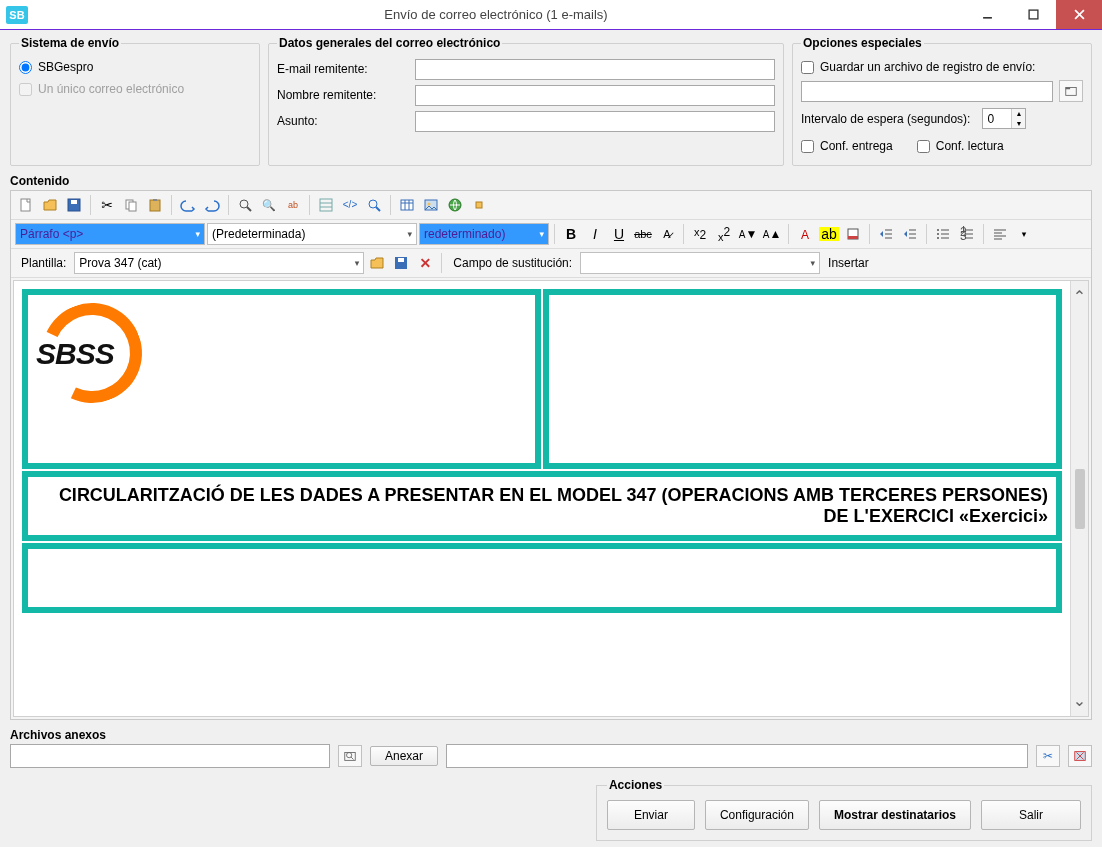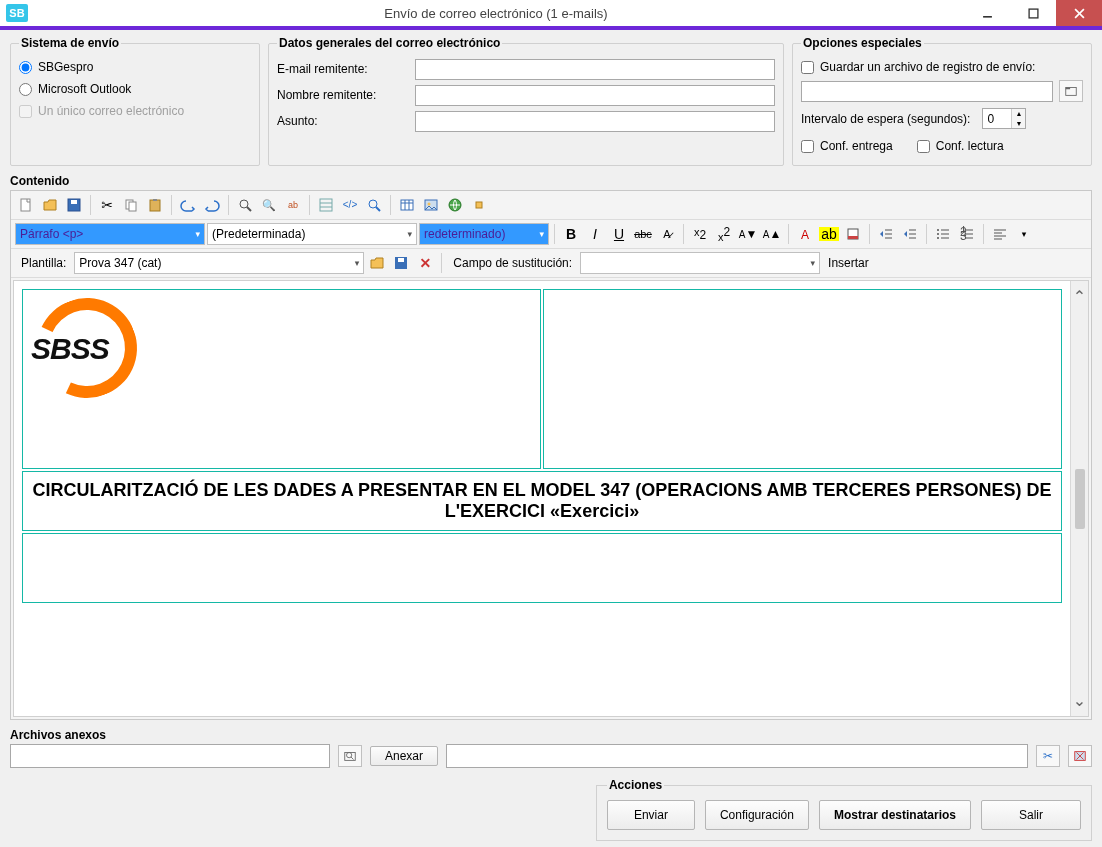--- a/index.html
+++ b/index.html
@@ -1,19 +1,19 @@
 <!DOCTYPE html>
 <html><head>
 <meta charset="utf-8">
 <style>
 * { box-sizing: border-box; margin: 0; padding: 0; font-family: "Segoe UI", Tahoma, sans-serif; font-size: 12px; }
 body { background: #fff; width: 1102px; height: 847px; overflow: hidden; }
 
 
-.titlebar { height: 30px; background: #fff; border-bottom: 4px solid #6d28d9; display: flex; align-items: center; position: relative; }
+.titlebar { height: 30px; background: #fff; border-bottom: 1px solid #6d28d9; display: flex; align-items: center; position: relative; }
 .titlebar .app-icon { width: 22px; height: 18px; background: #34c5e9; color: #fff; font-weight: bold; font-size: 11px; display: flex; align-items: center; justify-content: center; margin-left: 6px; border-radius: 2px; }
 .titlebar .title { flex: 1; text-align: center; font-size: 13px; color: #444; }
 .titlebar .ctrls { display: flex; height: 100%; }
 .titlebar .ctrls .btn { width: 46px; display: flex; align-items: center; justify-content: center; color: #555; }
 .titlebar .ctrls .btn.close { background: #c75050; color: #fff; }
 .titlebar .ctrls .btn svg { width: 11px; height: 11px; }
 
 
 .wrap { padding: 6px 10px 6px 10px; background: #f0f0f0; height: calc(100% - 30px); display:flex; flex-direction:column; }
 
@@ -56,21 +56,21 @@
 .combo.w2 { min-width:210px;}
 .combo.w3 { min-width:130px;}
 .combo.template { min-width:290px; background:#fff;}
 .combo.subst { min-width:240px;}
 .plain-label { padding:0 6px; }
 
 
 .editor-body { flex:1; background:#fff; border:1px solid #d0d0d0; margin:2px 2px 2px 2px; position:relative; display:flex; overflow:hidden;}
 .editor-scroll { flex:1; overflow:hidden; padding:6px;}
 .doc-table { width:100%; border-collapse:separate; border-spacing:2px;}
-.doc-table td { border:1px solid #14b8a6; vertical-align:top; padding:8px;}
+.doc-table td { border:6px solid #14b8a6; vertical-align:top; padding:8px;text-align:right;}
 .logo-cell { height:180px; width:50%;}
 .logo { width:110px; height:100px; position:relative;}
 .logo .ring { width:100px; height:100px; border:12px solid #ff7a00; border-left-color:transparent; border-radius:50%; position:absolute; top:0; left:6px; transform:rotate(-20deg);}
 .logo .txt { position:absolute; top:34px; left:0; font-weight:900; font-size:30px; font-style:italic; letter-spacing:-1px; color:#111;}
 .headline-cell { text-align:center; font-weight:bold; font-size:18px; padding:10px 20px;}
 .body-cell { height:70px;}
 .vscroll { width:18px; background:#f0f0f0; border-left:1px solid #d8d8d8; display:flex; flex-direction:column; align-items:center; justify-content:space-between; padding:6px 0;}
 .vscroll .arrow { font-size:16px; color:#666; cursor:pointer;}
 .vscroll .thumb { width:10px; height:60px; background:#c8c8c8; border-radius:2px;}
 
@@ -118,24 +118,20 @@
 
 <div class="wrap">
 
   <div class="toprow">
 
     <fieldset class="panel panel-send">
       <legend>Sistema de envío</legend>
       <label class="radio-row">
           <input type="radio" name="sys" checked="" style="">
           <span>SBGespro</span>
-        </label>
-      <label class="radio-row">
-          <input type="radio" name="sys" style="">
-          <span>Microsoft Outlook</span>
         </label>
       <label class="check-row disabled">
           <input type="checkbox" disabled="" style="">
           <span>Un único correo electrónico</span>
         </label>
     </fieldset>
 
     <fieldset class="panel panel-general">
       <legend>Datos generales del correo electrónico</legend>
       <div class="form-row">

